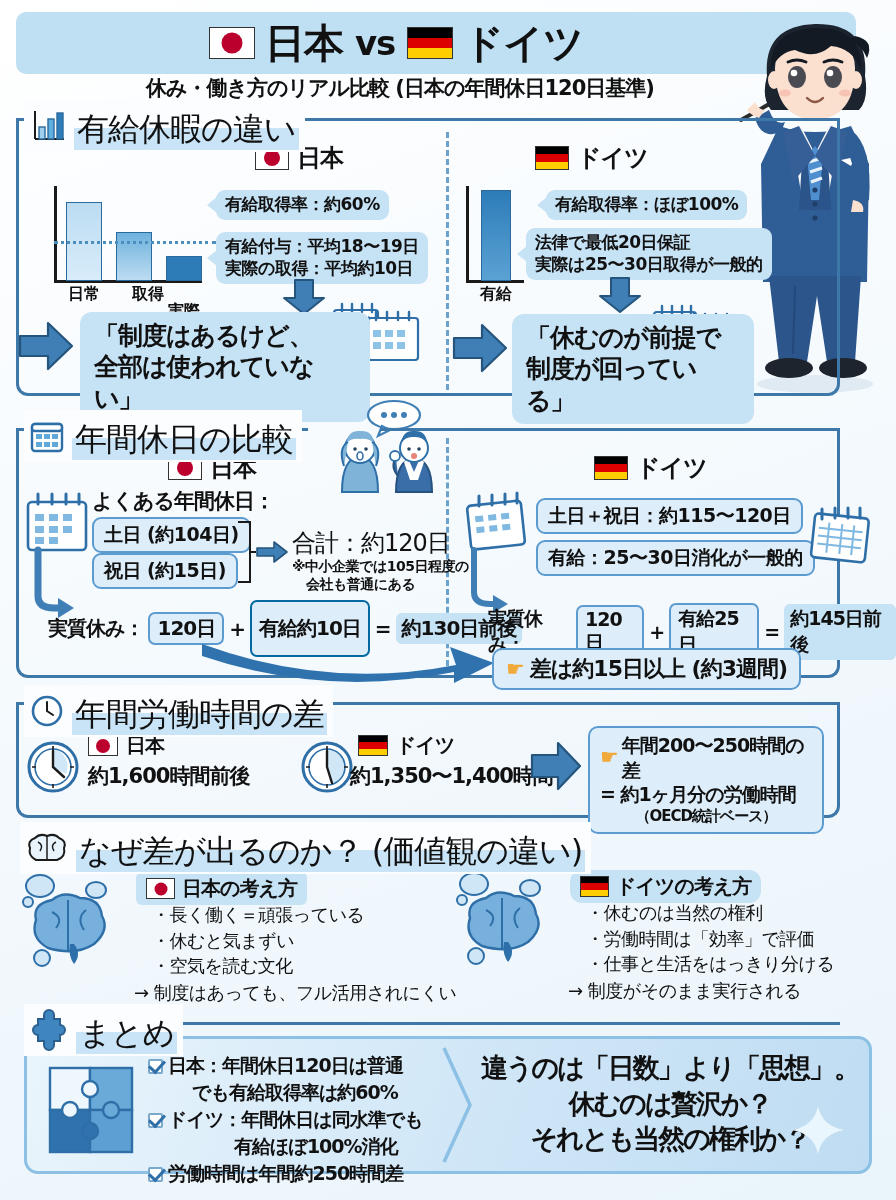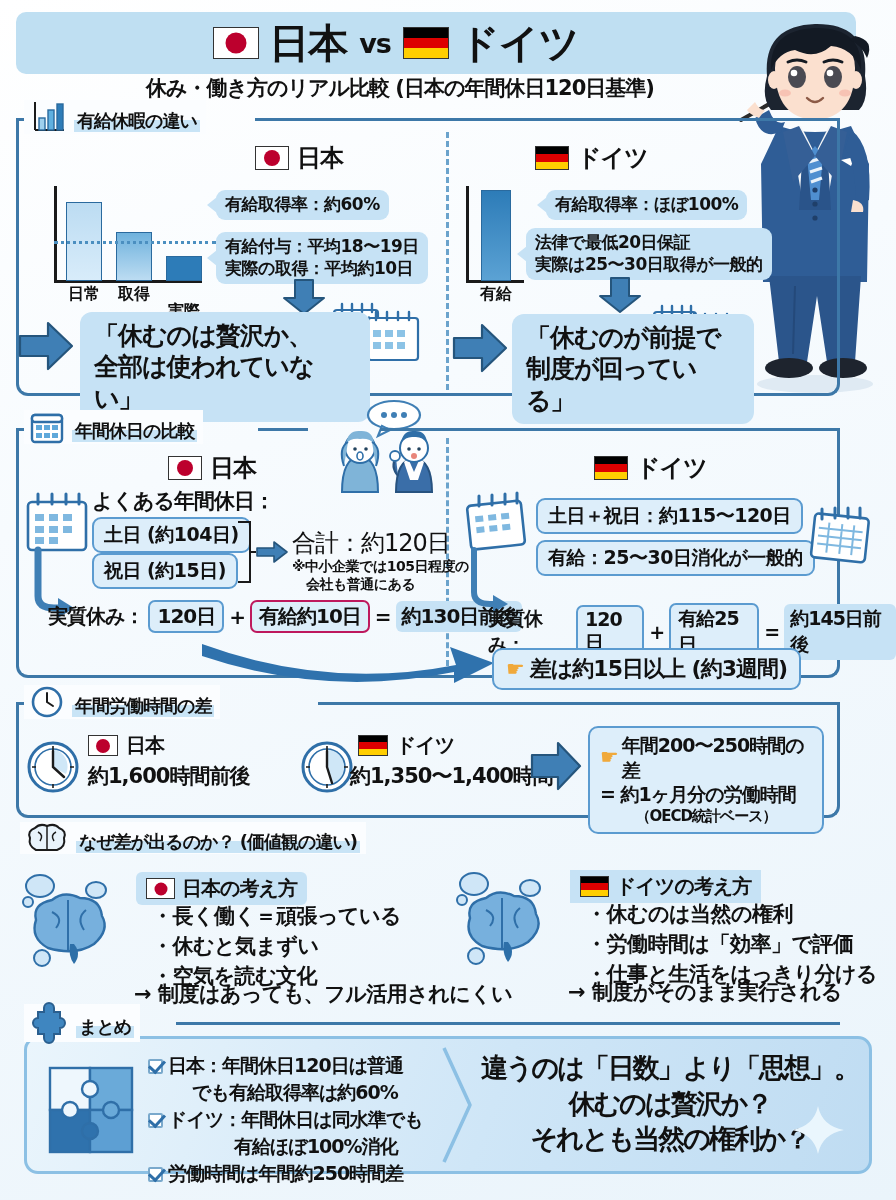--- a/index.html
+++ b/index.html
@@ -13,21 +13,21 @@
   
   .title-band {
     position:absolute; left:16px; top:12px; width:840px; height:62px;
     background:#bfdff2; border-radius:10px;
   }
   .title-text {
     position:absolute; left:16px; top:12px; width:760px; height:62px;
     display:flex; align-items:center; justify-content:center; gap:10px;
     font-size:40px; font-weight:bold; letter-spacing:-1px;
   }
-  .vs { font-size:27px; font-weight:bold; padding:0 2px; }
+  .vs { font-size:34px; font-weight:bold; padding:0 2px; }
   .subtitle {
     position:absolute; left:0; top:74px; width:800px;
     text-align:center; font-size:21px; font-weight:bold; letter-spacing:-1px;
   }
   
   .flag { display:inline-block; border:1.5px solid #333; vertical-align:middle; position:relative; background:#fff; }
   .flag.jp .dot {
     position:absolute; left:50%; top:50%; transform:translate(-50%,-50%);
     background:#bc002d; border-radius:50%;
   }
@@ -42,21 +42,21 @@
     position:absolute;
     border:3px solid #3d78a8;
     border-radius:12px;
   }
   .sec-title {
     position:absolute; display:flex; align-items:center; gap:8px;
     background:linear-gradient(#fbfdff,#fbfdff);
     padding:0 6px; z-index:4;
   }
   .sec-title .label {
-    font-size:18px; font-weight:bold; letter-spacing:-1px;
+    font-size:32px; font-weight:normal; letter-spacing:-1px;
     background:linear-gradient(transparent 46%, #c8e4f6 46%, #c8e4f6 96%, transparent 96%);
     padding:0 3px;
     margin-top:8px;
   }
   .sec-rule { position:absolute; height:3px; background:#3d78a8; z-index:3;}
 
   .vdash { position:absolute; width:0; border-left:3px dashed #6ba3cc; }
 
   
   .bub {
@@ -90,21 +90,21 @@
     font-size:24px; font-weight:bold; letter-spacing:-1px;
   }
 
   
   .axis-v{position:absolute;width:2.5px;background:#1a1a1a;}
   .axis-h{position:absolute;height:2.5px;background:#1a1a1a;}
   .bar{position:absolute;border:1.5px solid #2a6a9e;}
   .dotline{position:absolute;height:0;border-top:3px dotted #4b8fc0;}
   .blabel{position:absolute;font-size:16px;font-weight:bold;text-align:center;}
 
-  .bulletrow{font-size:21px;font-weight:bold;line-height:1.42;letter-spacing:-0.5px;}
+  .bulletrow{font-size:18px;font-weight:normal;line-height:1.42;letter-spacing:-0.5px;}
   .chk{display:inline-block;width:15px;height:15px;border:2px solid #7aa9cc;
        border-radius:2px;position:relative;vertical-align:-2px;margin-right:5px;background:#fff;}
   .chk::after{content:"";position:absolute;left:2px;top:-4px;width:7px;height:13px;
        border:solid #2f6fa8;border-width:0 3px 3px 0;transform:rotate(42deg);}
   .hand{color:#f0a93b;font-size:21px;}
   svg{display:block;overflow:visible;}
 </style>
 </head>
 <body>
 
@@ -203,21 +203,21 @@
   <span>日本</span>
 </div>
 
 <div class="axis-v" style="left:54px;top:186px;height:96px;"></div>
 <div class="axis-h" style="left:54px;top:280px;width:148px;"></div>
 <div class="bar" style="left:66px;top:202px;width:36px;height:79px;background:linear-gradient(#bcdcf2,#d8ecfa);"></div>
 <div class="bar" style="left:116px;top:232px;width:36px;height:49px;background:linear-gradient(#6fb2dd,#bcdcf2);"></div>
 <div class="bar" style="left:166px;top:256px;width:36px;height:25px;background:#2d7cb8;"></div>
 <div class="dotline" style="left:54px;top:241px;width:162px;"></div>
 <div class="blabel" style="left:60px;top:284px;width:48px;">日常</div>
-<div class="blabel" style="left:110px;top:284px;width:48px;">取得</div>
+<div class="blabel" style="left:124px;top:284px;width:48px;">取得</div>
 <div class="blabel" style="left:160px;top:284px;width:48px;margin-top:17px;">実際</div>
 
 <div class="bub tail" style="left:216px;top:190px;">有給取得率：約60%</div>
 <div class="bub tail" style="left:216px;top:232px;">
   <div>有給付与：平均18〜19日</div>
   <div>実際の取得：平均約10日</div>
 </div>
 
 <svg class="arrow-d" style="left:282px;top:278px;" width="44" height="38" viewBox="0 0 44 38">
   <path d="M13 2 H31 V20 H42 L22 36 L2 20 H13 Z" fill="#3f7fb5" stroke="#25557c" stroke-width="2" stroke-linejoin="round"></path>
@@ -234,21 +234,21 @@
     <rect x="67" y="32" width="8" height="7"></rect>
       <rect x="43" y="44" width="8" height="7"></rect>
     <rect x="55" y="44" width="8" height="7"></rect>
       <rect x="67" y="44" width="8" height="7"></rect>
   </g>
 </svg>
 <svg class="arrow-r" style="left:18px;top:320px;" width="56" height="52" viewBox="0 0 56 52">
   <path d="M2 16 H30 V3 L54 26 L30 49 V36 H2 Z" fill="#3f7fb5" stroke="#25557c" stroke-width="2.2" stroke-linejoin="round"></path>
 </svg>
 <div class="quote" style="left:80px;top:312px;width:290px;">
-  <div>「休むのは贅沢か、</div>
+  <div>「制度はあるけど、</div>
   <div>全部は使われていない」</div>
 </div>
 
 <div class="country-head" style="left:535px;top:142px;">
   <span class="flag de" style="width:34px;height:24px;">
       <i></i>
       <i></i>
       <i></i>
     </span>
   <span>ドイツ</span>
@@ -377,21 +377,21 @@
   <div style="margin-left:14px;">会社も普通にある</div>
 </div>
 <svg style="position:absolute;left:30px;top:548px;" width="46" height="72" viewBox="0 0 46 72">
   <path d="M8 2 V48 Q8 60 24 60 H32" stroke="#3f7fb5" stroke-width="7" fill="none" stroke-linecap="round"></path>
   <path d="M28 50 L44 60 L28 70Z" fill="#3f7fb5"></path>
 </svg>
 <div style="position:absolute;left:48px;top:600px;display:flex;align-items:center;gap:5px;font-size:20px;font-weight:bold;letter-spacing:-1px;">
   <span>実質休み：</span>
   <span style="border:2px solid #5b9bd0;border-radius:7px;background:#ddeefa;padding:1px 7px;">120日</span>
   <span>+</span>
-  <span style="border:2px solid #be185d;border-radius:7px;background:#ddeefa;padding:1px 7px;">有給約10日</span>
+  <span style="border:2px solid #0369a1;border-radius:7px;background:#ddeefa;padding:13px 7px;">有給約10日</span>
   <span>=</span>
   <span class="hl">約130日前後</span>
 </div>
 
 <div class="country-head" style="left:594px;top:452px;">
   <span class="flag de" style="width:34px;height:24px;">
       <i></i>
       <i></i>
       <i></i>
     </span>
@@ -533,21 +533,21 @@
 <svg style="position:absolute;left:452px;top:870px;" width="110" height="100" viewBox="0 0 110 100">
   <ellipse cx="22" cy="14" rx="14" ry="11" fill="#cfe6f7" stroke="#2f6fa8" stroke-width="2"></ellipse>
   <circle cx="10" cy="30" r="5" fill="#cfe6f7" stroke="#2f6fa8" stroke-width="2"></circle>
   <ellipse cx="78" cy="18" rx="10" ry="8" fill="#cfe6f7" stroke="#2f6fa8" stroke-width="2"></ellipse>
   <circle cx="24" cy="86" r="8" fill="#cfe6f7" stroke="#2f6fa8" stroke-width="2"></circle>
   <path d="M30 76 Q12 66 18 48 Q14 32 34 28 Q46 18 62 26 Q82 26 84 44 Q92 58 76 72 Q58 84 30 76Z" fill="#77b0dd" stroke="#2f6fa8" stroke-width="2.4"></path>
   <path d="M50 28 V78 M34 40 Q46 46 38 56 M68 38 Q58 46 66 58" stroke="#2f6fa8" stroke-width="2" fill="none"></path>
   <path d="M56 72 Q64 82 56 92 Q50 84 52 72Z" fill="#2d6fa8"></path>
 </svg>
 <div style="position:absolute;left:570px;top:870px;display:flex;align-items:center;gap:7px;background:#c6e2f5;
-            border-radius:0;padding:3px 10px;font-size:20px;font-weight:bold;letter-spacing:-1px;">
+            border-radius:12px;padding:3px 10px;font-size:20px;font-weight:bold;letter-spacing:-1px;">
   <span class="flag de" style="width:29px;height:21px;">
       <i></i>
       <i></i>
       <i></i>
     </span>
   <span>ドイツの考え方</span>
 </div>
 <div class="bulletrow" style="position:absolute;left:586px;top:900px;">
   <div>・休むのは当然の権利</div>
   <div>・労働時間は「効率」で評価</div>

